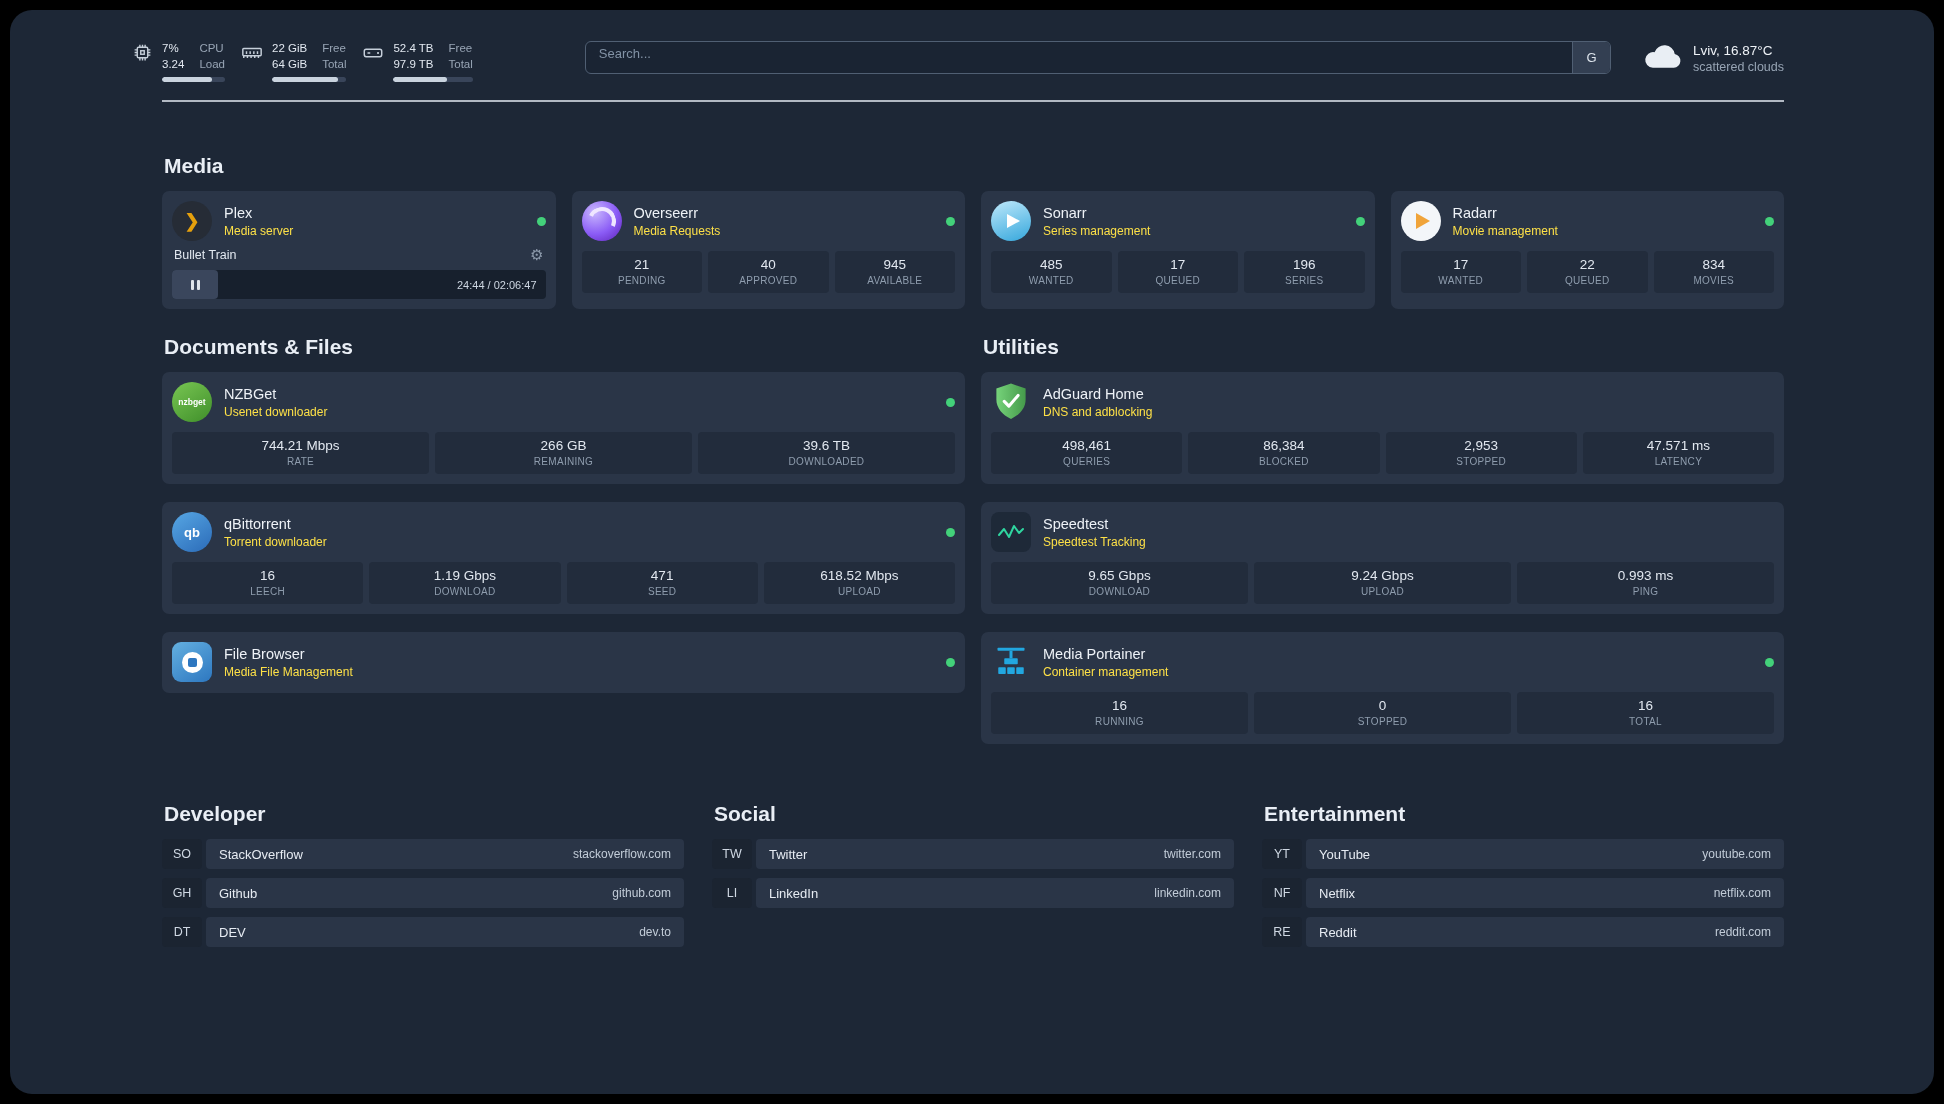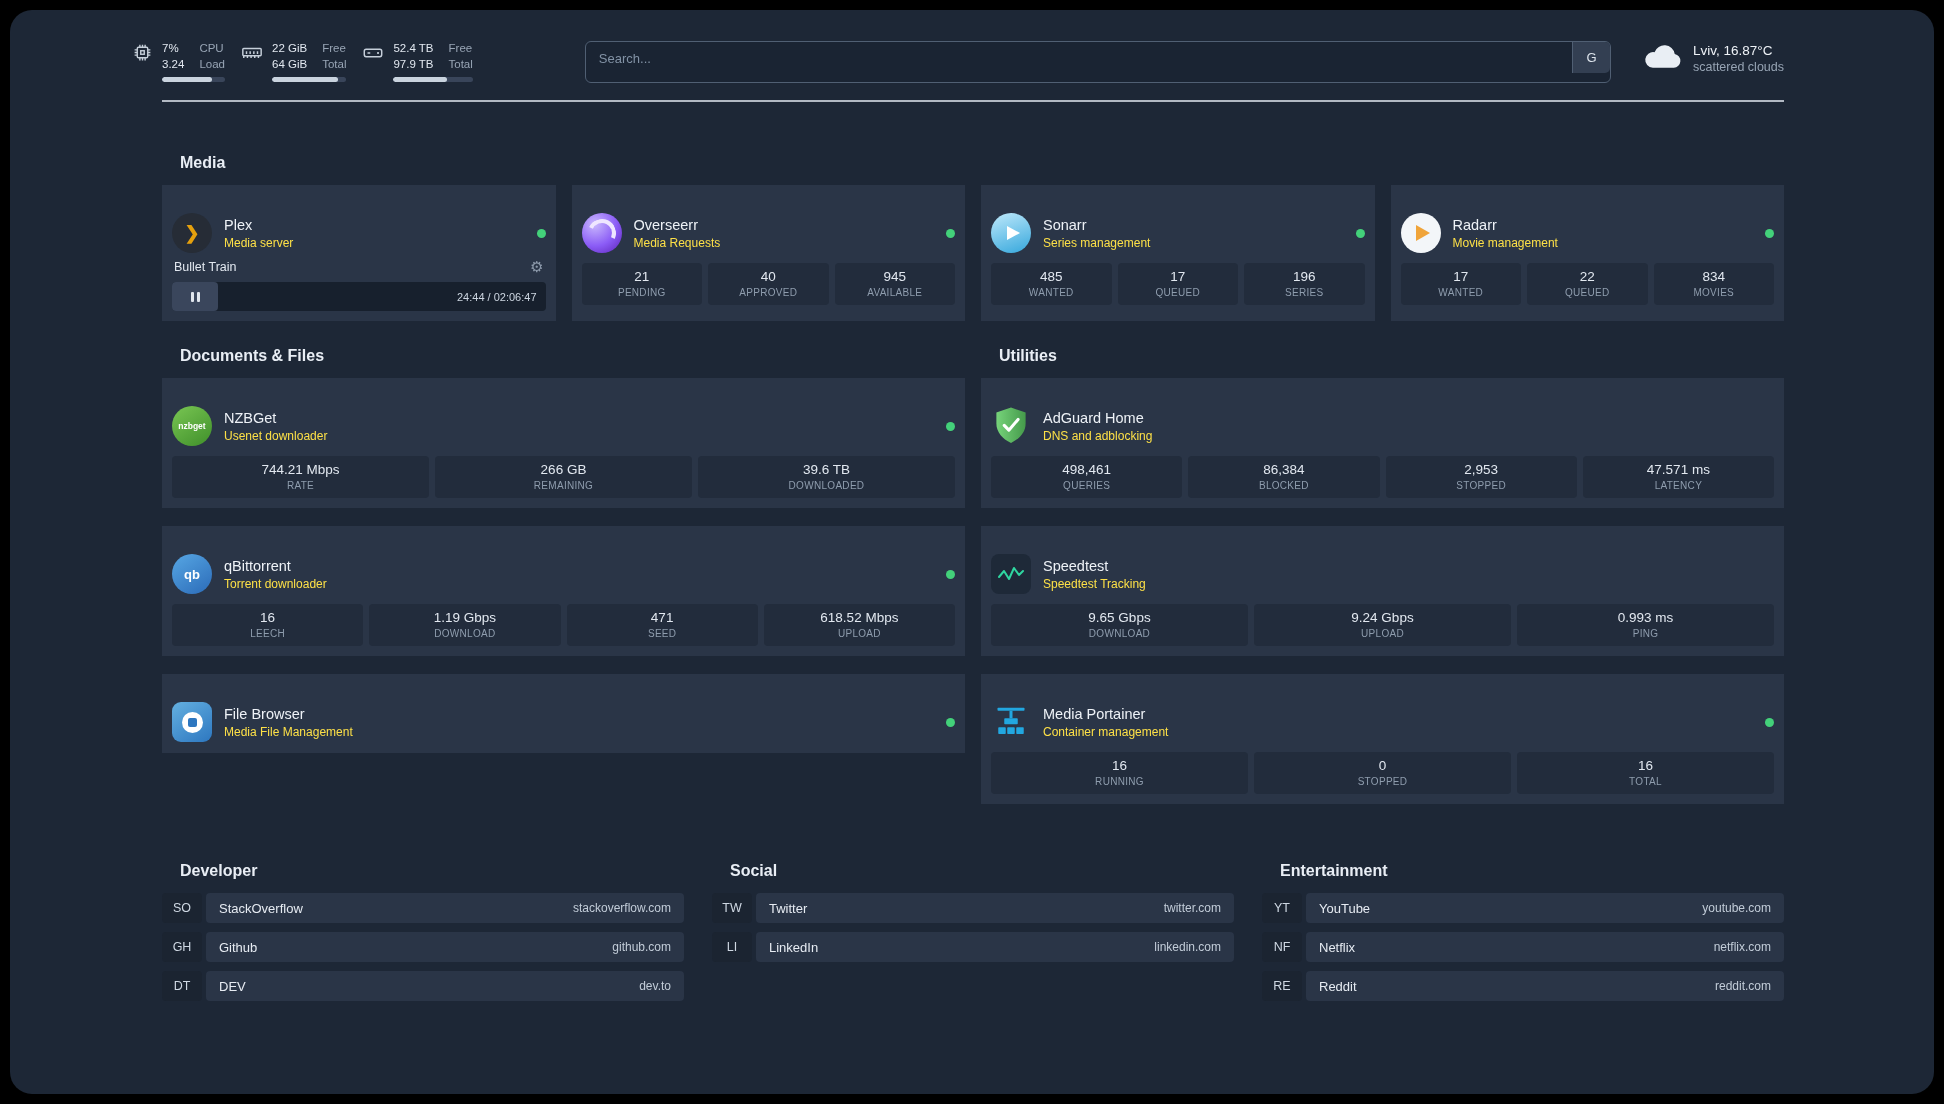--- a/index.html
+++ b/index.html
@@ -14,40 +14,40 @@
   .res-col{display:flex;flex-direction:column;font-size:11.5px;line-height:1.4;}
   .res-col.values{color:#e2e8f0;}
   .res-col.labels{color:#98a5b5;}
   .res-bar{height:5px;border-radius:3px;background:#39455a;margin-top:5px;overflow:hidden;}
   .res-fill{height:100%;border-radius:3px;background:#c9d3de;}
   .fill-cpu{width:80%;}
   .fill-mem{width:88%;}
   .fill-disk{width:67%;}
 
   .searchwrap{flex:1;margin:1px 30px 0 96px;position:relative;height:33px;}
-  .searchwrap input{width:100%;height:42px;box-sizing:border-box;background:#1a2433;border:1px solid #505f73;border-radius:6px;padding:0 48px 8px 13px;color:#dde4ec;font-size:13px;outline:none;font-family:"Liberation Sans",sans-serif;}
+  .searchwrap input{width:100%;height:33px;box-sizing:border-box;background:#1a2433;border:1px solid #505f73;border-radius:6px;padding:0 48px 8px 13px;color:#dde4ec;font-size:13px;outline:none;font-family:"Liberation Sans",sans-serif;}
   .searchwrap input::placeholder{color:#8292a5;}
   .gbtn{position:absolute;top:1px;right:1px;width:37px;height:31px;background:#333f52;border-left:1px solid #505f73;border-radius:0 5px 5px 0;display:flex;align-items:center;justify-content:center;font-size:13px;color:#dde4ec;cursor:pointer;}
 
   .weather{display:flex;align-items:center;gap:10px;margin-top:1px;}
   .w-loc{font-size:13.5px;color:#eef2f7;}
   .w-cond{font-size:12.5px;color:#97a4b4;margin-top:2px;}
 
   .divider{border:none;border-top:2px solid #ccd3dc;opacity:.85;margin:18px 150px 0 152px;}
 
   
   .content{padding:0 150px 0 152px;}
-  .section-title{font-size:16px;font-weight:700;color:#e9eef5;margin:0 0 13px 18px;}
+  .section-title{font-size:21px;font-weight:700;color:#e9eef5;margin:0 0 13px 2px;}
   .media-section{margin-top:52px;}
   .media-grid{display:grid;grid-template-columns:repeat(4,1fr);gap:16px;}
   .columns{display:grid;grid-template-columns:1fr 1fr;gap:16px;margin-top:26px;align-items:start;}
   .stack{display:flex;flex-direction:column;gap:18px;}
 
   
-  .card{background:#2a3547;border-radius:0;padding:27px 10px 10px;box-sizing:border-box;cursor:pointer;}
+  .card{background:#2a3547;border-radius:7px;padding:9px 10px 10px;box-sizing:border-box;cursor:pointer;}
   .card-header{display:flex;align-items:center;gap:12px;min-height:42px;}
   .titles{flex:1;min-width:0;}
   .app-name{font-size:14.5px;color:#eef2f7;}
   .app-sub{font-size:12px;color:#fde047;margin-top:3px;}
   .dot{width:9px;height:9px;border-radius:50%;background:#43d17a;margin-left:auto;flex:none;}
   .stats{display:flex;gap:6px;margin-top:9px;}
   .stat{flex:1;background:#222c3c;border-radius:4px;text-align:center;padding:6px 4px 7px;}
   .stat-value{font-size:13.5px;color:#e2e8f0;white-space:nowrap;}
   .stat-label{font-size:10px;font-weight:400;color:#8f9dae;margin-top:3px;letter-spacing:.3px;}
 

